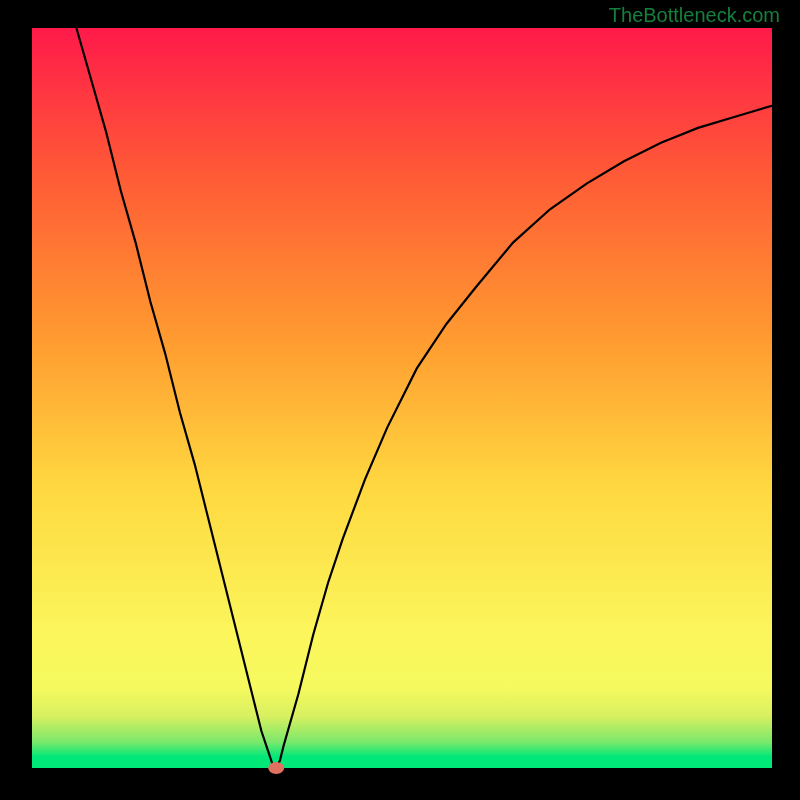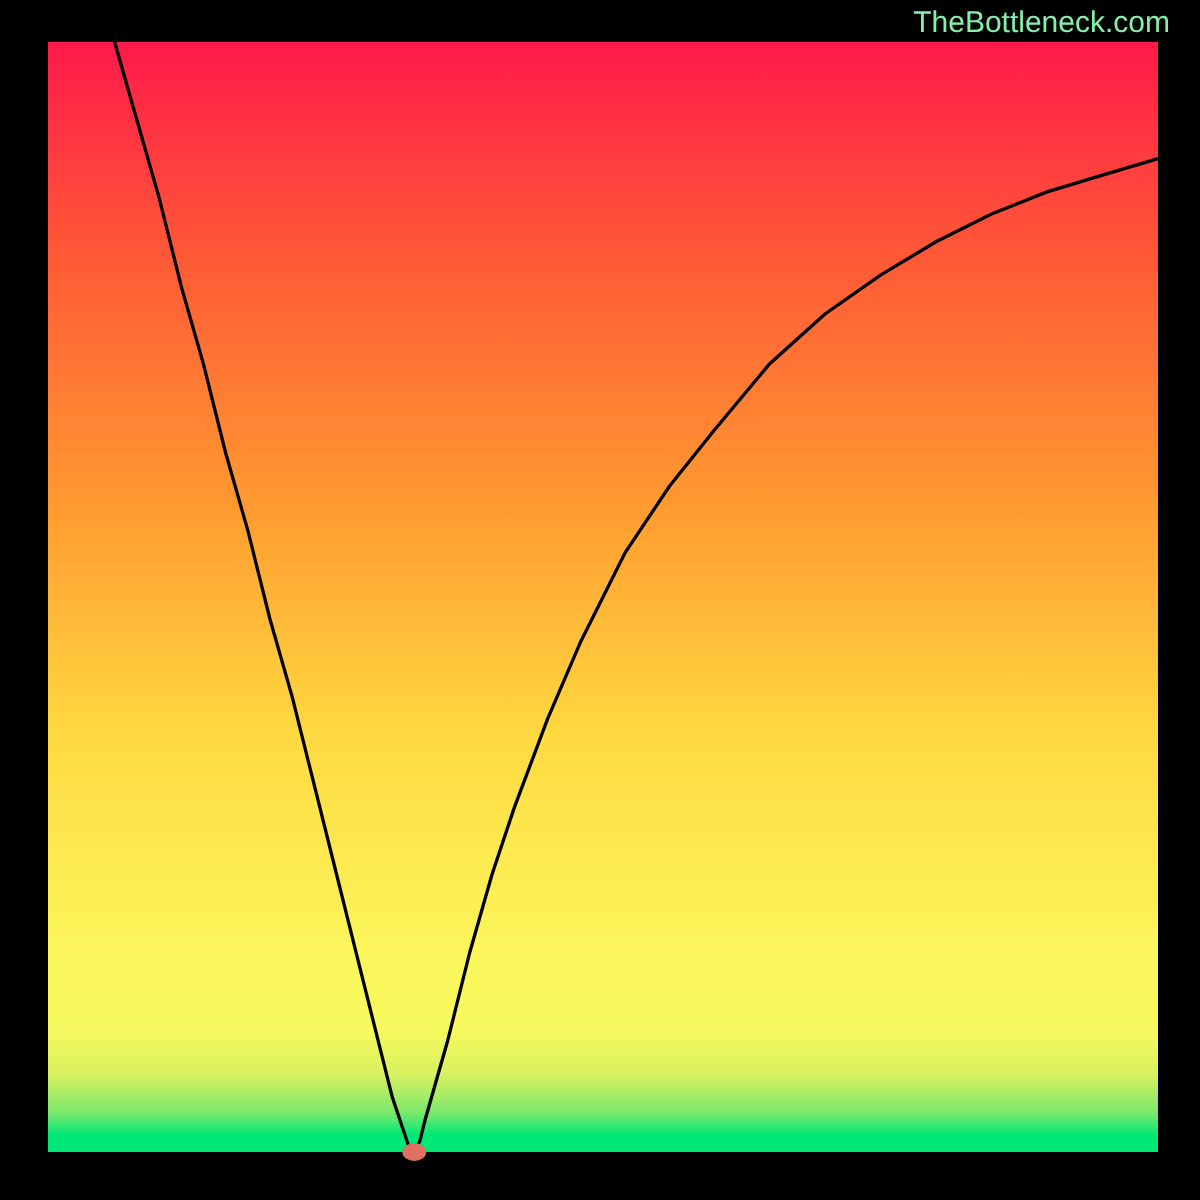--- a/index.html
+++ b/index.html
@@ -8,21 +8,21 @@
     height: 800px;
     background: #000;
     position: relative;
     overflow: hidden;
     font-family: Arial, sans-serif;
   }
   .attribution {
     position: absolute;
     top: 4px;
     right: 20px;
-    color: #86efac;
+    color: #15803d;
     font-size: 20px;
     font-weight: normal;
     z-index: 10;
   }
   svg {
     display: block;
     position: absolute;
     top: 0;
     left: 0;
   }

